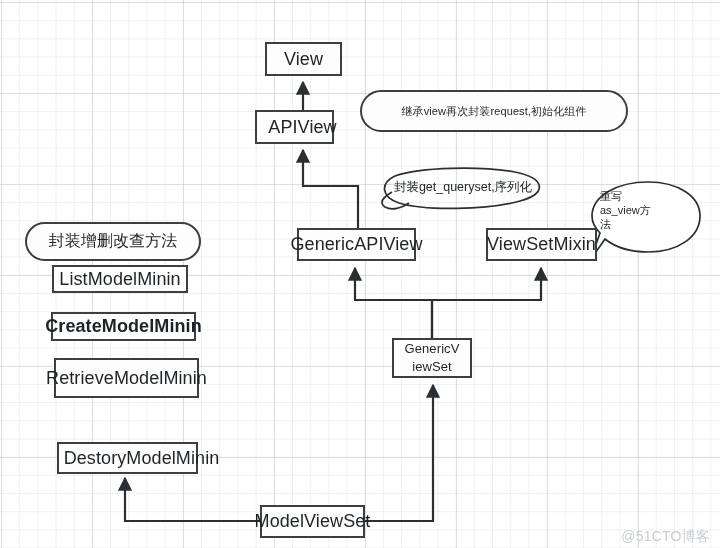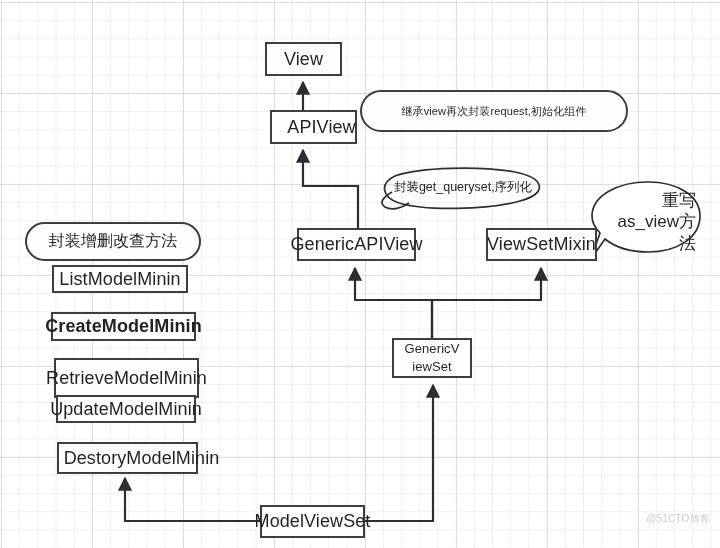--- a/index.html
+++ b/index.html
@@ -60,31 +60,31 @@
     text-align: left;
     font-size: 12.5px;
     color: #23272b;
     line-height: 1.2;
     box-sizing: border-box;
   }
   .annot-ellipse span { position: relative; top: -2px; }
   .bubble-text {
     position: absolute;
     z-index: 5;
-    text-align: right;
-    font-size: 17px;
+    text-align: left;
+    font-size: 11px;
     line-height: 1.25;
     color: #23272b;
     width: 96px;
   }
   .watermark {
     position: absolute;
     right: 10px;
-    bottom: 22px;
-    font-size: 10px;
+    bottom: 2px;
+    font-size: 14px;
     color: #c9cdd2;
     letter-spacing: 0.2px;
     z-index: 6;
   }
 </style>
 </head>
 <body>
 
 <div id="canvas">
 
@@ -133,40 +133,39 @@
                C 700 237, 678 252, 648 252
                C 630 252, 615 247, 605 239
                L 591 259 L 600 233
                C 595 228, 592 222, 592 216
                C 592 196, 617 182, 648 182 Z" stroke="#2b2f33" stroke-width="1.7" fill="#ffffff"></path>
     </g>
   </svg>
 
   <div class="node" style="left:265px; top:42px; width:77px; height:34px;">View</div>
 
-  <div class="node" style="left:270px; top:110px; width:87px; height:34px;padding-left:16px;">APIView</div>
+  <div class="node" style="left:255px; top:110px; width:79px; height:34px;padding-left:16px;">APIView</div>
 
   <div class="node" style="left:297px; top:228px; width:119px; height:33px;">GenericAPIView</div>
 
   <div class="node" style="left:486px; top:228px; width:111px; height:33px;">ViewSetMixin</div>
 
   <div class="node two-line" style="left:392px; top:338px; width:80px; height:40px; white-space:pre-line;">GenericV
 iewSet</div>
 
   <div class="node" style="left:260px; top:505px; width:105px; height:33px;">ModelViewSet</div>
 
   <div class="node rounded" style="left:25px; top:222px; width:176px; height:39px; font-size:16px;">封装增删改查方法</div>
 
   <div class="node" style="left:52px; top:265px; width:136px; height:28px;">ListModelMinin</div>
 
   <div class="node" style="left:51px; top:312px; width:145px; height:29px;font-weight:bold;">CreateModelMinin</div>
 
   <div class="node" style="left:54px; top:358px; width:145px; height:40px;">RetrieveModelMinin</div>
 
-  <div class="node" style="left:56px; top:395px; width:140px; height:28px;">UpdateModelMinin</div>
 
   <div class="node" style="left:57px; top:442px; width:141px; height:32px;padding-left:28px;">DestoryModelMinin</div>
 
   <div class="node rounded" style="left:360px; top:90px; width:268px; height:42px; border-radius:21px; font-size:11px;">继承view再次封装request,初始化组件</div>
 
   <div class="annot-ellipse" style="left:381px; top:170px; width:164px; height:38px;">
     <span>封装get_queryset,序列化</span>
   </div>
 
   <div class="bubble-text" style="left:600px; top:190px; white-space:pre-line;">重写

